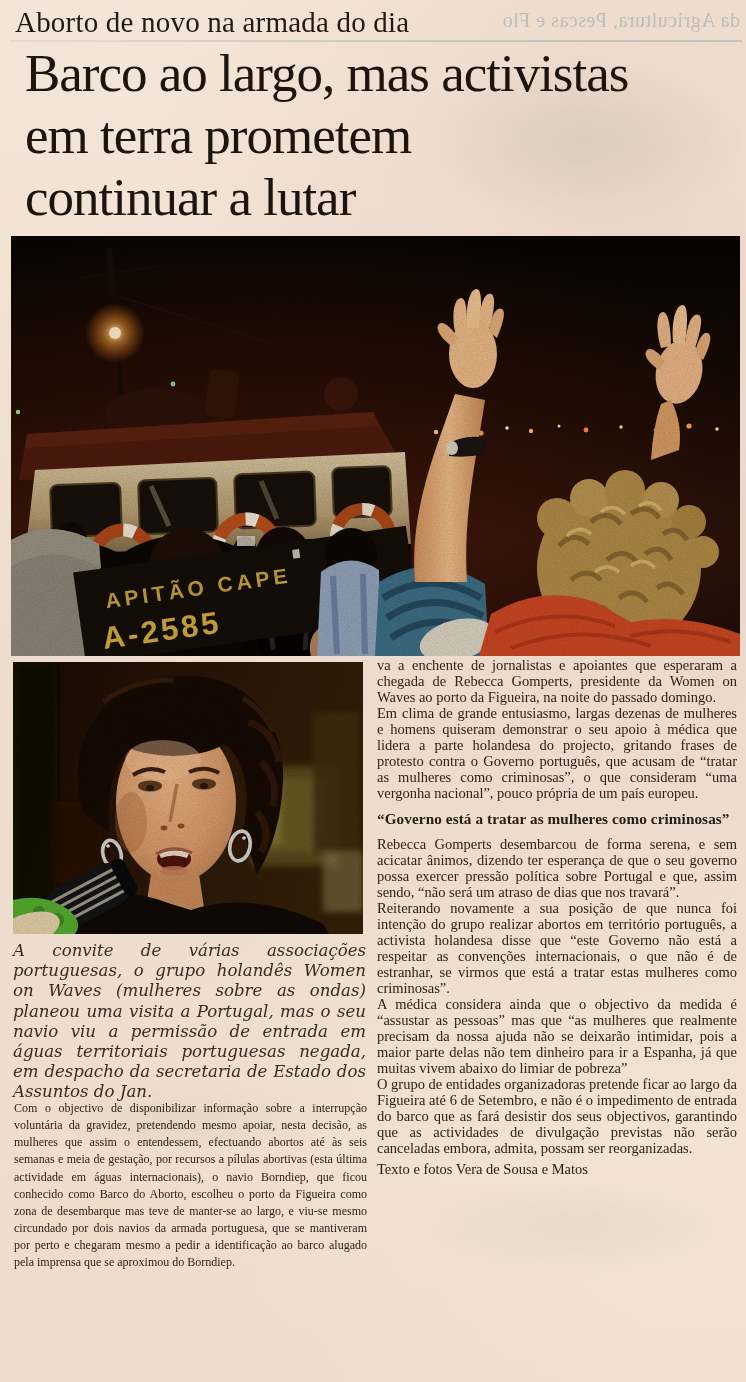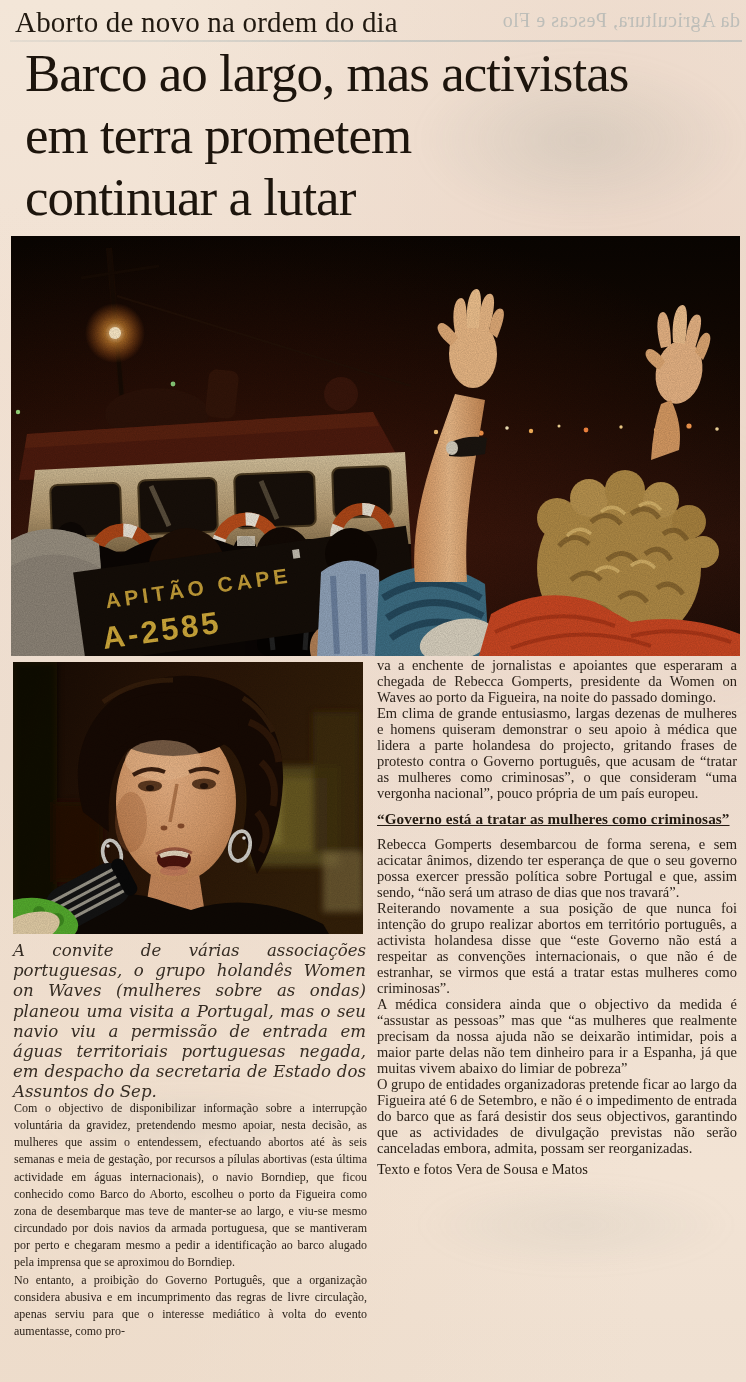--- a/index.html
+++ b/index.html
@@ -59,37 +59,37 @@
     text-align:justify;
   }
   .col-right {
     position:absolute; left:377px; top:657px; width:360px;
     font-size:14.5px; line-height:16px; color:#2b221a;
     text-align:justify;
   }
   .col-left p, .col-right p { margin:0; }
   .subhead {
     font-weight:bold; font-size:15.2px; margin:10px 0 9px 0 !important;
-    color:#241b12; letter-spacing:.1px; text-align:left !important;text-decoration:underline;
+    color:#241b12; letter-spacing:.1px; text-align:left !important;
   }
   .byline { font-weight:normal; text-align:left; margin-top:5px !important; color:#241b12; }
 </style>
 </head>
 <body>
 
 <div class="page">
 
   <div class="ghost-text">da Agricultura, Pescas e Flo</div>
   <div class="ghost-rule"></div>
   <div class="ghost-blob gb1"></div>
   <div class="ghost-blob gb2"></div>
   <div class="ghost-blob gb3"></div>
   <div class="ghost-blob gb4"></div>
 
-  <div class="kicker">Aborto de novo na ordem do dia</div>
+  <div class="kicker">Aborto de novo na armada do dia</div>
   <div class="headline">
     <div>Barco ao largo, mas activistas</div>
     <div>em terra prometem</div>
     <div>continuar a lutar</div>
   </div>
 
   <div class="photo-main">
     <svg viewBox="0 0 729 420" preserveAspectRatio="none">
       <defs>
         <linearGradient id="nightBg" x1="0" y1="0" x2="0" y2="1">
@@ -344,25 +344,24 @@
           <circle cx="44" cy="258" r="7" fill="#3f8c20"></circle>
         <circle cx="14" cy="260" r="6" fill="#67c23c"></circle>
           <circle cx="36" cy="268" r="5" fill="#2f7a18"></circle>
       </g>
       <ellipse cx="14" cy="268" rx="34" ry="16" fill="#e4cfa8" transform="rotate(-18 14 268)"></ellipse>
 
       <rect width="350" height="272" filter="url(#grainB)" opacity="0.2"></rect>
     </svg>
   </div>
 
-  <div class="caption">A convite de várias associações portuguesas, o grupo holandês Women on Waves (mulheres sobre as ondas) planeou uma visita a Portugal, mas o seu navio viu a permissão de entrada em águas territoriais portuguesas negada, em despacho da secretaria de Estado dos Assuntos do Sep.</div>
+  <div class="caption">A convite de várias associações portuguesas, o grupo holandês Women on Waves (mulheres sobre as ondas) planeou uma visita a Portugal, mas o seu navio viu a permissão de entrada em águas territoriais portuguesas negada, em despacho da secretaria de Estado dos Assuntos do Jan.</div>
 
   <div class="col-left">
     <p>Com o objectivo de disponibilizar informação sobre a interrupção voluntária da gravidez, pretendendo mesmo apoiar, nesta decisão, as mulheres que assim o entendessem, efectuando abortos até às seis semanas e meia de gestação, por recursos a pílulas abortivas (esta última actividade em águas internacionais), o navio Borndiep, que ficou conhecido como Barco do Aborto, escolheu o porto da Figueira como zona de desembarque mas teve de manter-se ao largo, e viu-se mesmo circundado por dois navios da armada portuguesa, que se mantiveram por perto e chegaram mesmo a pedir a identificação ao barco alugado pela imprensa que se aproximou do Borndiep.</p>
-    <p>No entanto, a proibição do Governo Português, que a organização considera abusiva e em incumprimento das regras de livre circulação, apenas serviu para que o interesse mediático à volta do evento aumentasse, como pro-</p>
   </div>
 
   <div class="col-right">
     <p>va a enchente de jornalistas e apoiantes que esperaram a chegada de Rebecca Gomperts, presidente da Women on Waves ao porto da Figueira, na noite do passado domingo.</p>
     <p>Em clima de grande entusiasmo, largas dezenas de mulheres e homens quiseram demonstrar o seu apoio à médica que lidera a parte holandesa do projecto, gritando frases de protesto contra o Governo português, que acusam de “tratar as mulheres como criminosas”, o que consideram “uma vergonha nacional”, pouco própria de um país europeu.</p>
     <p class="subhead">“Governo está a tratar as mulheres como criminosas”</p>
     <p>Rebecca Gomperts desembarcou de forma serena, e sem acicatar ânimos, dizendo ter esperança de que o seu governo possa exercer pressão política sobre Portugal e que, assim sendo, “não será um atraso de dias que nos travará”.</p>
     <p>Reiterando novamente a sua posição de que nunca foi intenção do grupo realizar abortos em território português, a activista holandesa disse que “este Governo não está a respeitar as convenções internacionais, o que não é de estranhar, se virmos que está a tratar estas mulheres como criminosas”.</p>
     <p>A médica considera ainda que o objectivo da medida é “assustar as pessoas” mas que “as mulheres que realmente precisam da nossa ajuda não se deixarão intimidar, pois a maior parte delas não tem dinheiro para ir a Espanha, já que muitas vivem abaixo do limiar de pobreza”</p>
     <p>O grupo de entidades organizadoras pretende ficar ao largo da Figueira até 6 de Setembro, e não é o impedimento de entrada do barco que as fará desistir dos seus objectivos, garantindo que as actividades de divulgação previstas não serão canceladas embora, admita, possam ser reorganizadas.</p>

